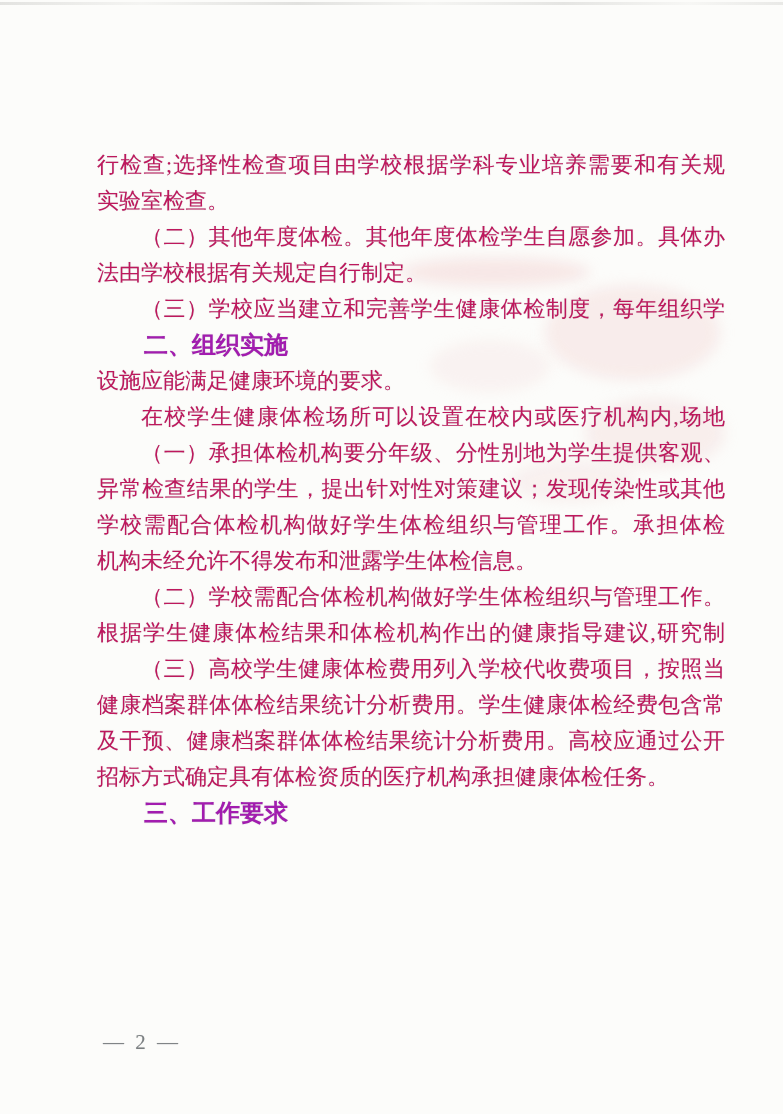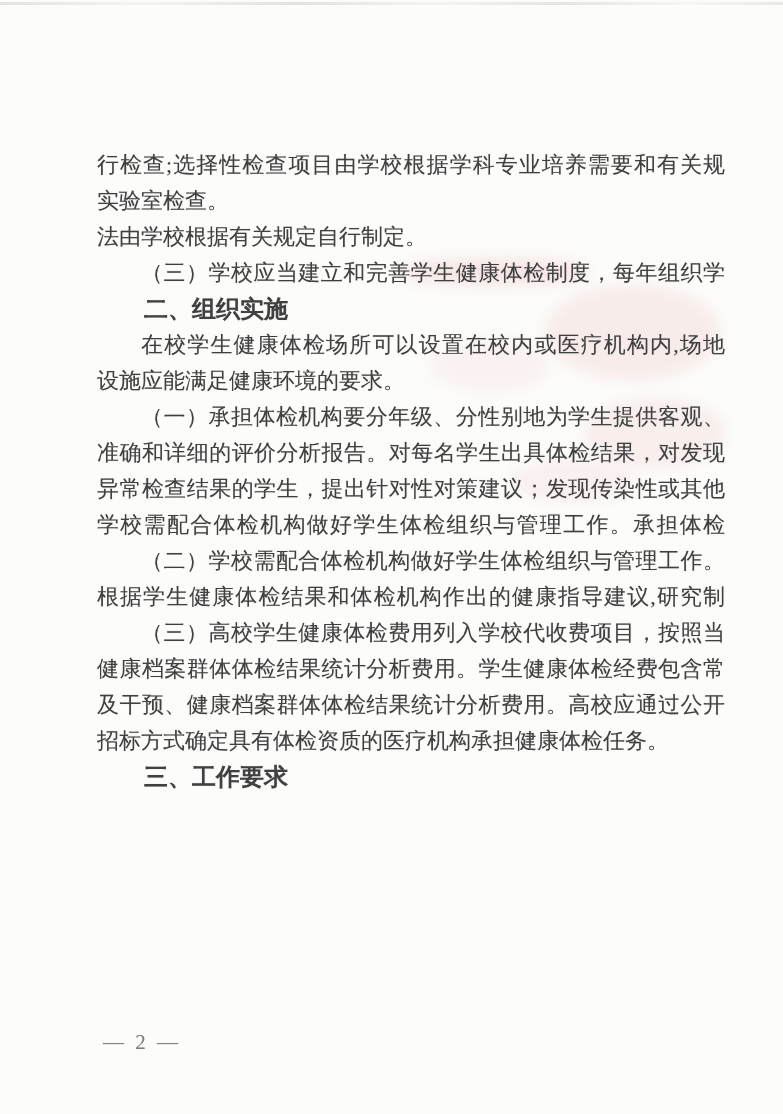--- a/index.html
+++ b/index.html
@@ -51,38 +51,38 @@
   .content {
     position: absolute;
     left: 97px;
     top: 147px;
     width: 628px;
   }
   .doc-line {
     height: 36px;
     line-height: 36px;
     font-size: 22px;
-    color: #404040;
+    color: #be185d;
     white-space: nowrap;
     text-shadow: 0 0 1px rgba(109,114,117,.35);
   }
   .doc-line.fill {
     white-space: normal;
     text-align: justify;
     text-align-last: justify;
     overflow: hidden;
   }
   .doc-line.indent {
     text-indent: 44px;
   }
   .doc-line.heading {
     font-family: "Liberation Sans", sans-serif;
     font-weight: bold;
     font-size: 24px;
-    color: #404040;
+    color: #a21caf;
     text-indent: 47px;
     text-shadow: 0 0 1px rgba(89,95,98,.35);
   }
   .page-number {
     position: absolute;
     left: 103px;
     top: 1030px;
     font-size: 21px;
     color: #7b7f81;
     letter-spacing: 3px;
@@ -99,29 +99,30 @@
 
   <div class="artifact a1"></div>
   <div class="artifact a2"></div>
   <div class="artifact a3"></div>
   <div class="artifact a4"></div>
   <div class="artifact a5"></div>
 
   <div class="content">
     <div class="doc-line fill">行检查;选择性检查项目由学校根据学科专业培养需要和有关规</div>
     <div class="doc-line">实验室检查。</div>
+    <div class="doc-line indent fill">（二）其他年度体检。其他年度体检学生自愿参加。具体办</div>
     <div class="doc-line">法由学校根据有关规定自行制定。</div>
     <div class="doc-line indent fill">（三）学校应当建立和完善学生健康体检制度，每年组织学</div>
     <div class="doc-line heading">二、组织实施</div>
+    <div class="doc-line">设施应能满足健康环境的要求。</div>
     <div class="doc-line indent fill">在校学生健康体检场所可以设置在校内或医疗机构内,场地</div>
-    <div class="doc-line">设施应能满足健康环境的要求。</div>
     <div class="doc-line indent fill">（一）承担体检机构要分年级、分性别地为学生提供客观、</div>
-    <div class="doc-line fill">准确和详细的评价分析报告。对每名学生出具体检结果，对发现</div>
     <div class="doc-line fill">异常检查结果的学生，提出针对性对策建议；发现传染性或其他</div>
     <div class="doc-line fill">学校需配合体检机构做好学生体检组织与管理工作。承担体检</div>
+    <div class="doc-line">机构未经允许不得发布和泄露学生体检信息。</div>
     <div class="doc-line indent fill">（二）学校需配合体检机构做好学生体检组织与管理工作。</div>
     <div class="doc-line fill">根据学生健康体检结果和体检机构作出的健康指导建议,研究制</div>
     <div class="doc-line indent fill">（三）高校学生健康体检费用列入学校代收费项目，按照当</div>
     <div class="doc-line fill">健康档案群体体检结果统计分析费用。学生健康体检经费包含常</div>
     <div class="doc-line fill">及干预、健康档案群体体检结果统计分析费用。高校应通过公开</div>
     <div class="doc-line">招标方式确定具有体检资质的医疗机构承担健康体检任务。</div>
     <div class="doc-line heading">三、工作要求</div>
   </div>
 
   <div class="page-number">— 2 —</div>

